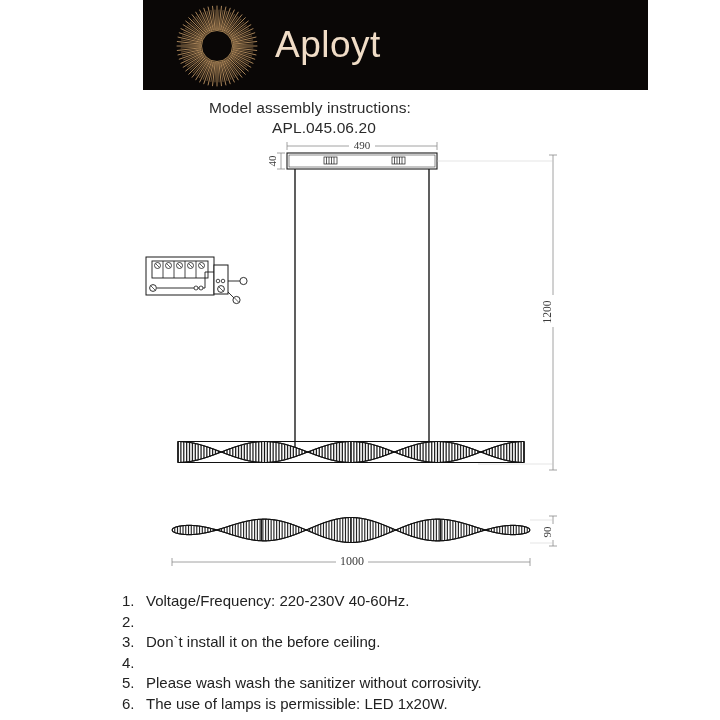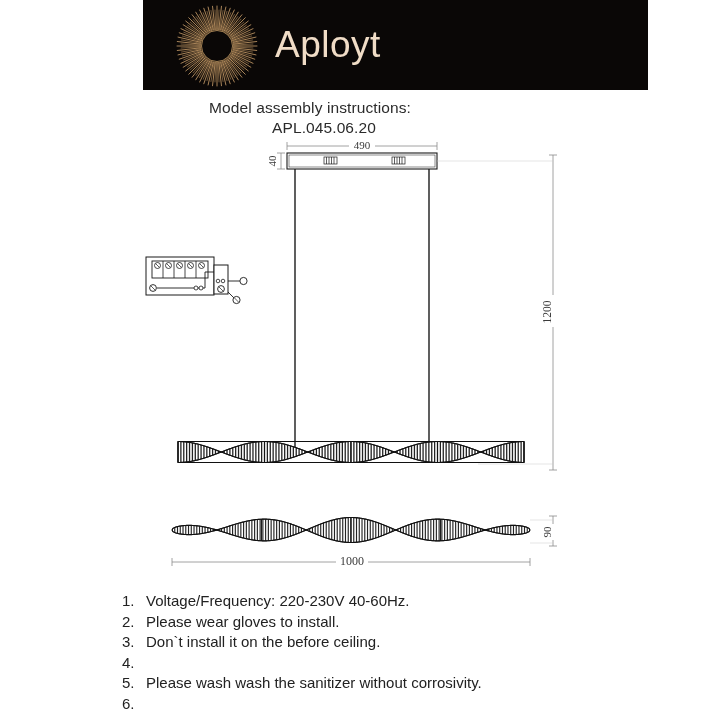--- a/index.html
+++ b/index.html
@@ -654,29 +654,29 @@
 
 </svg>
 
 <div id="instructions">
   <div class="instr-row">
     <span class="instr-num">1.</span>
     <span class="instr-text">Voltage/Frequency: 220-230V 40-60Hz.</span>
   </div>
   <div class="instr-row">
     <span class="instr-num">2.</span>
-    <span class="instr-text">Please wear gloves to install.</span>
   </div>
   <div class="instr-row">
     <span class="instr-num">3.</span>
     <span class="instr-text">Don`t install it on the before ceiling.</span>
   </div>
   <div class="instr-row">
     <span class="instr-num">4.</span>
   </div>
   <div class="instr-row">
     <span class="instr-num">5.</span>
     <span class="instr-text">Please wash wash the sanitizer without corrosivity.</span>
   </div>
   <div class="instr-row">
     <span class="instr-num">6.</span>
+    <span class="instr-text">The use of lamps is permissible: LED 1x20W.</span>
   </div>
 </div>
 
 </body></html>

